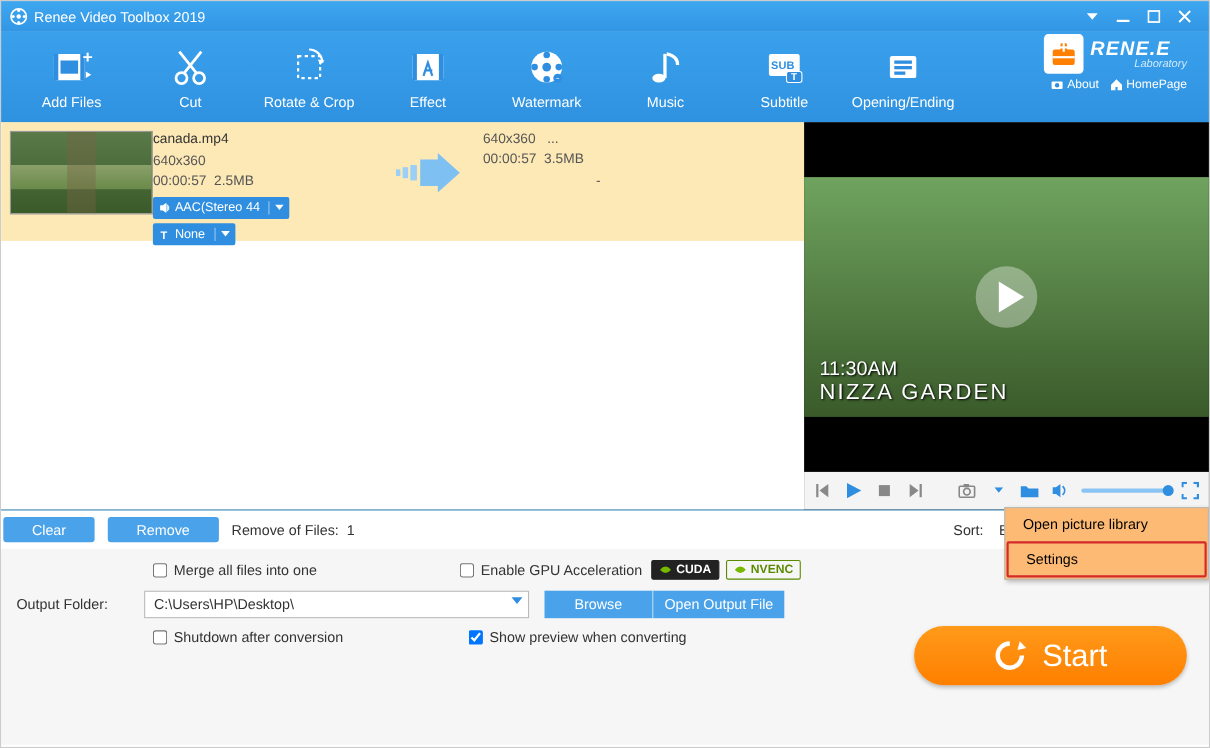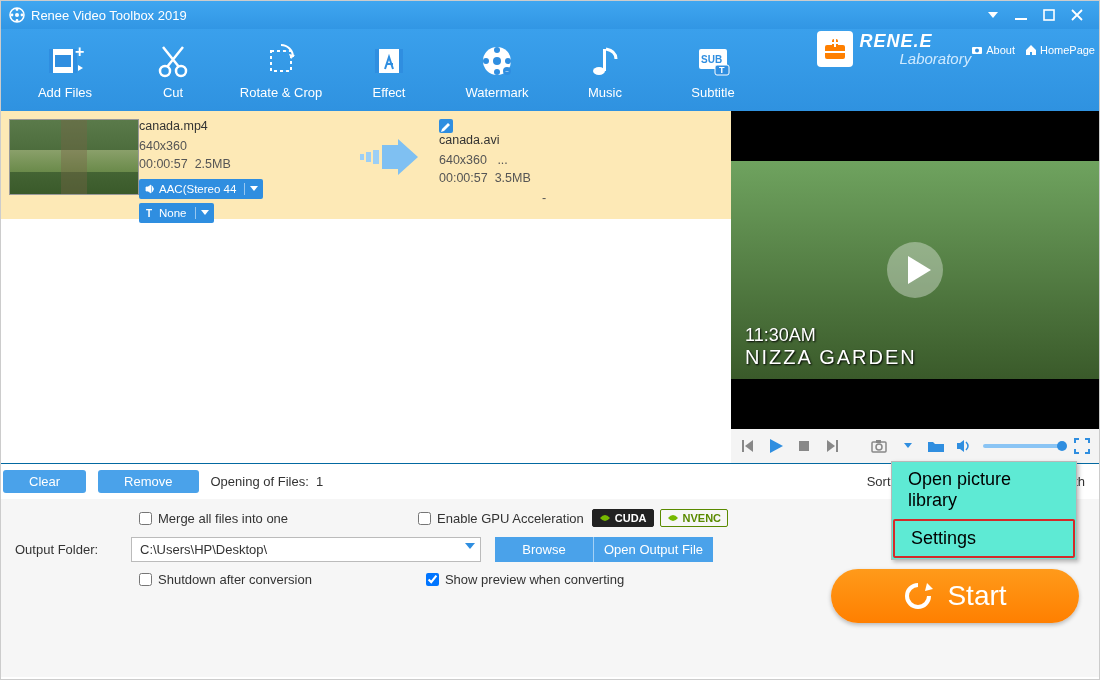--- a/index.html
+++ b/index.html
@@ -10,25 +10,25 @@
 .titlebar .app-icon { width: 16px; height: 16px; margin-right: 6px; display: inline-flex; }
 .titlebar .spacer { flex: 1; }
 .titlebar .win-btn { width: 28px; height: 20px; display: inline-flex; align-items: center; justify-content: center; cursor: pointer; }
 .titlebar svg { fill: #fff; }
 
 
 .toolbar { background: linear-gradient(#3aa0ec, #2f92e0); height: 82px; display: flex; align-items: center; padding: 0 10px; position: relative; }
 .tool { width: 108px; display: flex; flex-direction: column; align-items: center; color: #fff; font-size: 13px; cursor: pointer; }
 .tool .ticon { width: 40px; height: 40px; display: flex; align-items: center; justify-content: center; }
 .tool span { margin-top: 4px; }
-.brand { position: absolute; right: 4px; top: 0; display: flex; flex-direction: row; color: #fff; }
+.brand { position: absolute; right: 20px; top: 0; display: flex; flex-direction: column; align-items: flex-end; color: #fff; }
 .brand-row1 { display: flex; align-items: center; gap: 6px; padding-top: 2px; }
 .brand-kit { width: 36px; height: 36px; background: #fff; border-radius: 4px; display:flex; align-items:center; justify-content:center; }
 .brand-text { font-weight: 700; font-size: 18px; font-style: italic; letter-spacing: 1px; }
-.brand-sub { color: #cfeaff; font-size: 15px; font-style: italic; margin-top: -2px; margin-left: 40px; }
+.brand-sub { color: #cfeaff; font-size: 10px; font-style: italic; margin-top: -2px; margin-left: 40px; }
 .brand-links { display: flex; gap: 10px; font-size: 11px; margin-top: 4px; }
 .brand-links a { color: #fff; text-decoration: none; display:flex; align-items:center; gap:3px; cursor:pointer; }
 
 
 .middle { display: flex; height: 352px; }
 .filelist { flex: 1; background: #fff; overflow: auto; }
 .preview { width: 368px; background: #000; display: flex; flex-direction: column; text-decoration: underline; }
 
 .file-row { background: #fde9b6; height: 108px; display: flex; align-items: flex-start; padding: 8px 8px 0 8px; font-size: 12.5px; color: #333; }
 .thumb { width: 130px; height: 76px; background: linear-gradient(#5a7a4a, #3a5a2a); border: 1px solid #999; position:relative; overflow:hidden; }
@@ -48,21 +48,21 @@
 .preview-vid { flex:1; position:relative; display:flex; align-items:center; justify-content:center; }
 .preview-img { position:absolute; left:0; right:0; top:50px; bottom:50px; background: linear-gradient(#6fa35f, #3a5a2a); }
 .preview-overlay { position:absolute; left:14px; bottom:60px; color:#fff; font-family: Georgia, serif; text-shadow: 1px 1px 2px #000; }
 .play-icon { position:absolute; z-index:2; }
 
 
 .pv-ctrls { height:34px; background:#f4f4f4; display:flex; align-items:center; padding:0 8px; gap:10px; position:relative; }
 .pv-ctrls .ibtn { width:18px; height:18px; display:flex; align-items:center; justify-content:center; cursor:pointer; }
 .pv-ctrls .slider { flex:0 0 80px; height:4px; background:#8ac4f4; position:relative; border-radius:2px; }
 .pv-ctrls .slider::after { content:""; position:absolute; right:-4px; top:-3px; width:10px; height:10px; background:#2f8ee0; border-radius:50%; }
-.popup { position:absolute; right:22px; top:32px; width:186px; background:#5eead4; border:1px solid #b8b8b8; box-shadow:2px 2px 4px rgba(0,0,0,.25); font-size:18px; z-index:10; }
+.popup { position:absolute; right:0; top:32px; width:186px; background:#fdba74; border:1px solid #b8b8b8; box-shadow:2px 2px 4px rgba(0,0,0,.25); font-size:13px; z-index:10; }
 .popup .item { padding:7px 16px; cursor:pointer; }
 .popup .item.hl { border:2px solid #d42a2a; border-radius:2px; margin:1px; }
 
 
 .list-footer { height:36px; background:#fff; display:flex; align-items:center; padding:0 2px; font-size:13px; color:#333; gap:12px; border-top:1px solid #0369a1; }
 .btn-blue { background:#4aa2ea; color:#fff; border:none; padding:4px 26px; font-size:13px; border-radius:3px; cursor:pointer; }
 .sorts { margin-left:auto; display:flex; gap:14px; padding-right:12px; }
 .sortlink { color:#333; cursor:pointer; }
 
 
@@ -194,20 +194,31 @@
   <div class="tool">
     <div class="ticon">
         <svg width="40" height="40">
           <rect x="6" y="8" width="28" height="20" rx="2" fill="#fff"></rect>
           <text x="8" y="22" font-size="10" fill="#2f8ee0" font-weight="700">SUB</text>
           <rect x="22" y="24" width="14" height="10" rx="2" fill="#2f8ee0" stroke="#fff" stroke-width="1"></rect>
           <text x="26" y="32" font-size="9" fill="#fff" font-weight="700">T</text>
         </svg>
       </div>
     <span>Subtitle</span>
+  </div>
+  <div class="tool">
+    <div class="ticon">
+        <svg width="40" height="40">
+          <rect x="8" y="10" width="24" height="20" rx="2" fill="#fff"></rect>
+          <rect x="12" y="14" width="16" height="3" fill="#2f8ee0"></rect>
+          <rect x="12" y="19" width="16" height="3" fill="#2f8ee0"></rect>
+          <rect x="12" y="24" width="10" height="3" fill="#2f8ee0"></rect>
+        </svg>
+      </div>
+    <span>Opening/Ending</span>
   </div>
 
   <div class="brand">
     <div class="brand-row1">
       <div class="brand-kit">
           <svg width="28" height="28">
             <rect x="4" y="10" width="20" height="14" rx="2" fill="#ff7f00"></rect>
             <rect x="11" y="4" width="6" height="8" rx="2" fill="#ff7f00"></rect>
             <rect x="4" y="16" width="20" height="2" fill="#fff"></rect>
             <path d="M9 8 h10 M14 4 v8" stroke="#fff" stroke-width="2"></path>
@@ -276,24 +287,20 @@
         <svg width="70" height="40">
             <g fill="#9ccff5">
               <rect x="6" y="17" width="4" height="6"></rect>
               <rect x="12" y="15" width="5" height="10"></rect>
               <rect x="19" y="13" width="6" height="14"></rect>
             </g>
             <path d="M28 8 h16 v-6 l20 18 -20 18 v-6 h-16 z" fill="#7fc0f2"></path>
           </svg>
       </div>
       <div class="dst-col">
-        <div class="fname"><svg width="14" height="14" style="vertical-align:-2px">
-              <rect width="14" height="14" rx="2" fill="#2f8ee0"></rect>
-              <path d="M3 10 l6 -6 2 2 -6 6 -3 1 z" fill="#fff"></path>
-            </svg> <span>canada.avi</span></div>
         <div class="fline"><span>640x360</span>&nbsp;&nbsp;&nbsp;<span style="cursor:pointer">...</span></div>
         <div class="fline"><span>00:00:57</span>&nbsp;&nbsp;<span>3.5MB</span></div>
         <div class="dash">-</div>
       </div>
     </div>
   </div>
 
   <div class="preview">
     <div class="preview-vid">
       <div class="preview-img"></div>
@@ -366,21 +373,21 @@
         <div class="item">Open picture library</div>
         <div class="item hl">Settings</div>
       </div>
     </div>
   </div>
 </div>
 
 <div class="list-footer">
   <button class="btn-blue">Clear</button>
   <button class="btn-blue">Remove</button>
-  <span><span>Opening of Files:</span>&nbsp;&nbsp;<span>1</span></span>
+  <span><span>Remove of Files:</span>&nbsp;&nbsp;<span>1</span></span>
   <div class="sorts">
     <span>Sort:</span>
     <span class="sortlink">By name</span>
     <span class="sortlink">By time</span>
     <span class="sortlink">By length</span>
   </div>
 </div>
 
 <div class="bottom">
   <div class="brow">

